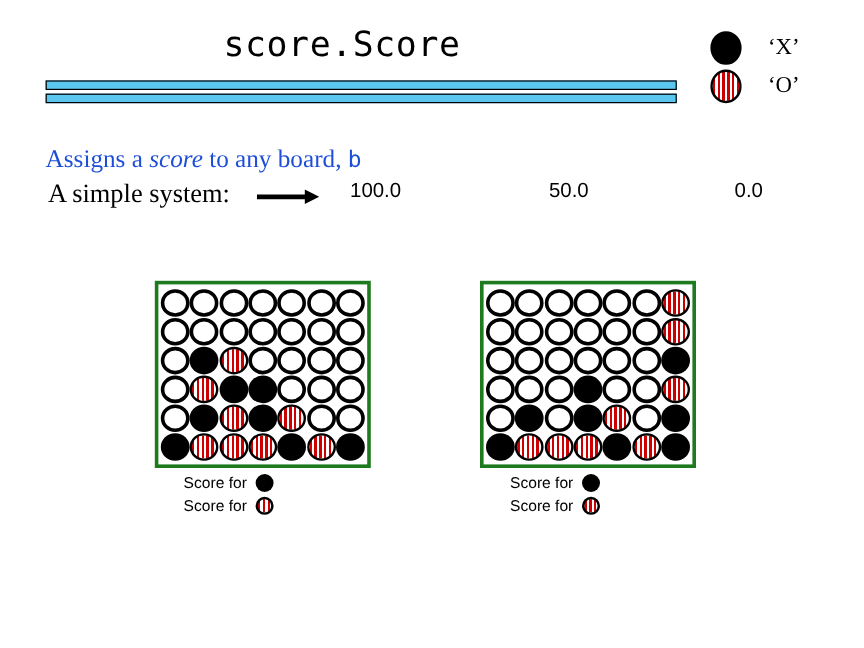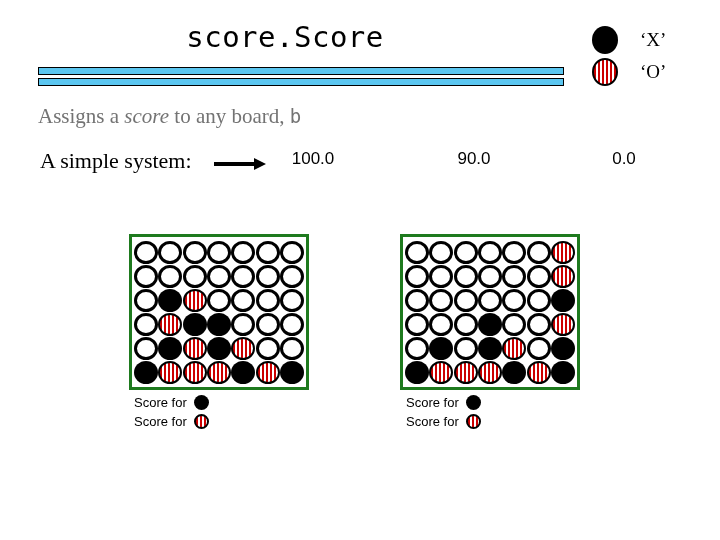--- a/index.html
+++ b/index.html
@@ -93,23 +93,23 @@
     background: #FFFFFF;
     border: 3px solid #000000;
   }
   .legend-disc { width: 26px; height: 28px; }
   .legend-disc.disc-o { width: 26px; height: 28px; }
 
   
   #desc {
     position: absolute;
     left: 38px;
-    top: 104px;
+    top: 120px;
     font-size: 21px;
-    color: #737373;
+    color: #1d4ed8;
     white-space: nowrap;
   }
   #desc .ital { font-style: italic; }
   #desc .mono { font-family: "DejaVu Sans Mono", "Liberation Mono", monospace; font-size: 19px; }
 
   #simple-label {
     position: absolute;
     left: 40px;
     top: 148px;
     font-size: 22px;
@@ -182,21 +182,21 @@
     color: #000000;
   }
   #scorefor-0 { left: 134px; top: 393px; }
   #scorefor-1 { left: 406px; top: 393px; }
   .scorefor-row {
     display: flex;
     align-items: center;
     height: 19px;
     white-space: nowrap;
   }
-  .scorefor-text { margin-right: 7px; }
+  .scorefor-text { margin-right: 7px; margin-left: 19px; }
   .sf-disc { width: 15px; height: 15px; }
   .sf-disc.disc-o { width: 15px; height: 15px; border-width: 2px; }
 </style>
 </head>
 <body>
 
 <div class="slide">
 
   <div id="title">score.Score</div>
 
@@ -225,21 +225,21 @@
 
   <svg id="arrow" viewBox="0 0 52 12">
     <line x1="0" y1="6" x2="42" y2="6" stroke="#000000" stroke-width="4"></line>
     <polygon points="40,0 52,6 40,12" fill="#000000"></polygon>
   </svg>
 
   <div class="score-col" id="score-col-0">
     <div class="score-val">100.0</div>
   </div>
   <div class="score-col" id="score-col-1">
-    <div class="score-val">90.0</div>
+    <div class="score-val">50.0</div>
   </div>
   <div class="score-col" id="score-col-2">
     <div class="score-val">0.0</div>
   </div>
 
   <div class="board-wrap" id="board-wrap-0">
     <div class="board" id="board-0">
         <div class="board-row">
           <div class="disc disc-empty cell"></div>
           <div class="disc disc-empty cell"></div>

